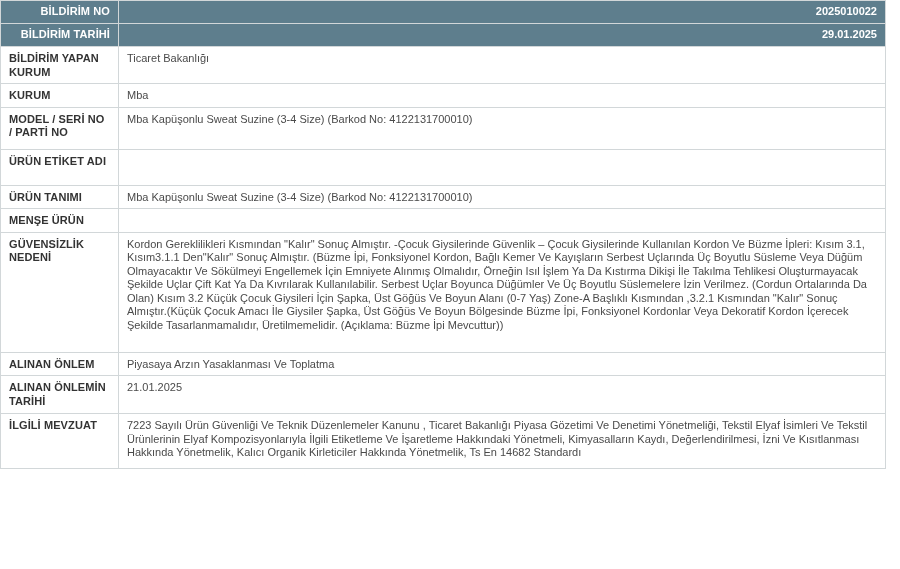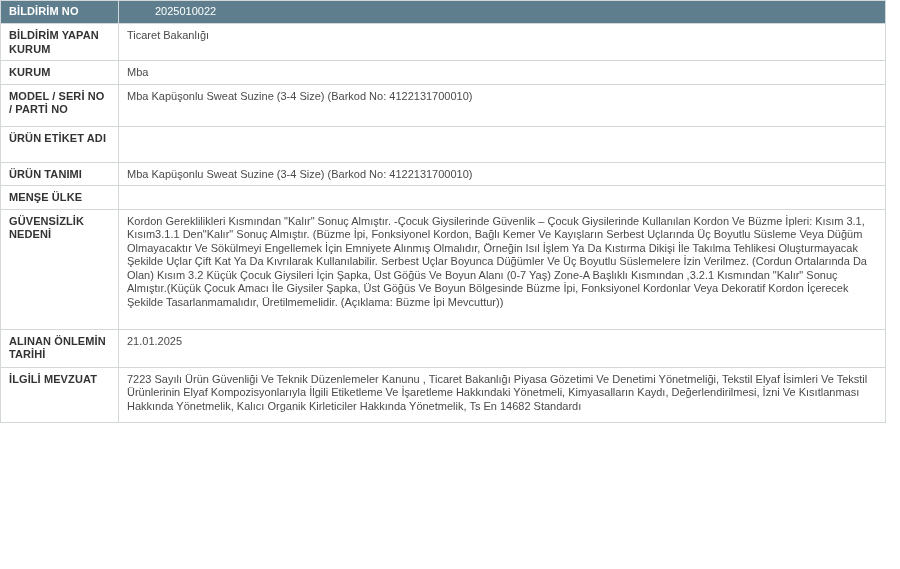--- a/index.html
+++ b/index.html
@@ -41,37 +41,41 @@
   }
   td.value{
     color:var(--value-text);
     padding-left:11px;
   }
   tr.header-row th.label,
   tr.header-row td.value{
     background:var(--header-bg);
     color:var(--header-text);
     vertical-align:middle;
-    padding-top:3px;padding-bottom:3px;
+    padding-top:3px;padding-bottom:3px;text-align:right;
   }
   tr.header-row th.label{font-weight:bold;}
-  tr.header-row td.value{font-weight:normal;padding-left:36px;}
+  tr.header-row td.value{font-weight:bold;padding-left:36px;}
 </style>
 </head>
 <body>
 
 <table class="record">
   <colgroup>
       <col class="c-label">
       <col class="c-value">
     </colgroup>
   <tbody>
     <tr class="header-row" style="height:23px">
       <th class="label">BİLDİRİM NO</th>
       <td class="value">2025010022</td>
+    </tr>
+    <tr class="header-row" style="height:23px">
+      <th class="label">BİLDİRİM TARİHİ</th>
+      <td class="value">29.01.2025</td>
     </tr>
     <tr style="height:33px">
       <th class="label">BİLDİRİM YAPAN KURUM</th>
       <td class="value">Ticaret Bakanlığı</td>
     </tr>
     <tr style="height:22px">
       <th class="label">KURUM</th>
       <td class="value">Mba</td>
     </tr>
     <tr style="height:42px">
@@ -80,26 +84,30 @@
     </tr>
     <tr style="height:36px">
       <th class="label">ÜRÜN ETİKET ADI</th>
       <td class="value"></td>
     </tr>
     <tr style="height:22px">
       <th class="label">ÜRÜN TANIMI</th>
       <td class="value">Mba Kapüşonlu Sweat Suzine (3-4 Size) (Barkod No: 4122131700010)</td>
     </tr>
     <tr style="height:22px">
-      <th class="label">MENŞE ÜLKE</th>
+      <th class="label">MENŞE ÜRÜN</th>
       <td class="value"></td>
     </tr>
     <tr style="height:120px">
       <th class="label">GÜVENSİZLİK NEDENİ</th>
       <td class="value">Kordon Gereklilikleri Kısmından "Kalır" Sonuç Almıştır. -Çocuk Giysilerinde Güvenlik – Çocuk Giysilerinde Kullanılan Kordon Ve Büzme İpleri: Kısım 3.1, Kısım3.1.1 Den"Kalır" Sonuç Almıştır. (Büzme İpi, Fonksiyonel Kordon, Bağlı Kemer Ve Kayışların Serbest Uçlarında Üç Boyutlu Süsleme Veya Düğüm Olmayacaktır Ve Sökülmeyi Engellemek İçin Emniyete Alınmış Olmalıdır, Örneğin Isıl İşlem Ya Da Kıstırma Dikişi İle Takılma Tehlikesi Oluşturmayacak Şekilde Uçlar Çift Kat Ya Da Kıvrılarak Kullanılabilir. Serbest Uçlar Boyunca Düğümler Ve Üç Boyutlu Süslemelere İzin Verilmez. (Cordun Ortalarında Da Olan) Kısım 3.2 Küçük Çocuk Giysileri İçin Şapka, Üst Göğüs Ve Boyun Alanı (0-7 Yaş) Zone-A Başlıklı Kısmından ,3.2.1 Kısmından "Kalır" Sonuç Almıştır.(Küçük Çocuk Amacı İle Giysiler Şapka, Üst Göğüs Ve Boyun Bölgesinde Büzme İpi, Fonksiyonel Kordonlar Veya Dekoratif Kordon İçerecek Şekilde Tasarlanmamalıdır, Üretilmemelidir. (Açıklama: Büzme İpi Mevcuttur))</td>
+    </tr>
+    <tr style="height:21px">
+      <th class="label">ALINAN ÖNLEM</th>
+      <td class="value">Piyasaya Arzın Yasaklanması Ve Toplatma</td>
     </tr>
     <tr style="height:38px">
       <th class="label">ALINAN ÖNLEMİN TARİHİ</th>
       <td class="value">21.01.2025</td>
     </tr>
     <tr style="height:55px">
       <th class="label">İLGİLİ MEVZUAT</th>
       <td class="value">7223 Sayılı Ürün Güvenliği Ve Teknik Düzenlemeler Kanunu , Ticaret Bakanlığı Piyasa Gözetimi Ve Denetimi Yönetmeliği, Tekstil Elyaf İsimleri Ve Tekstil Ürünlerinin Elyaf Kompozisyonlarıyla İlgili Etiketleme Ve İşaretleme Hakkındaki Yönetmeli, Kimyasalların Kaydı, Değerlendirilmesi, İzni Ve Kısıtlanması Hakkında Yönetmelik, Kalıcı Organik Kirleticiler Hakkında Yönetmelik, Ts En 14682 Standardı</td>
     </tr>
   </tbody>

